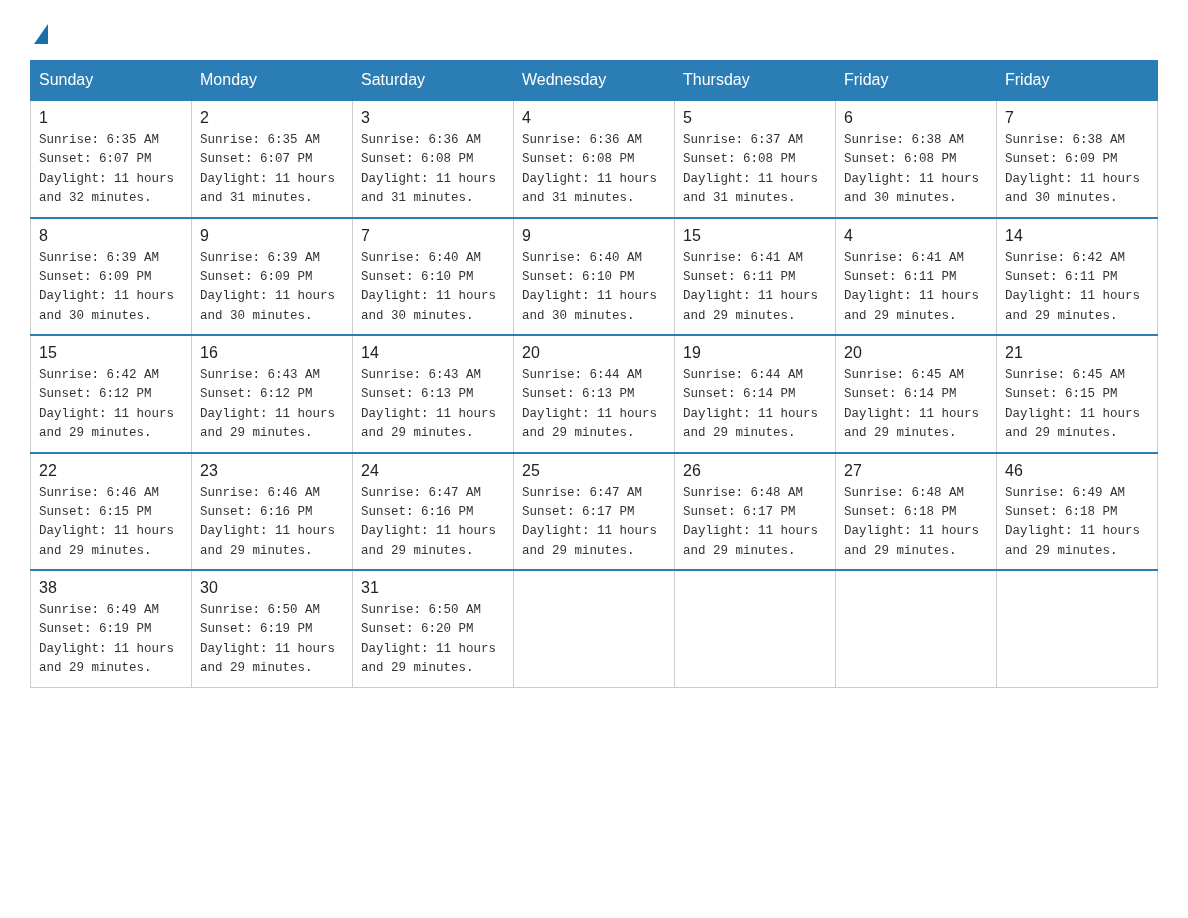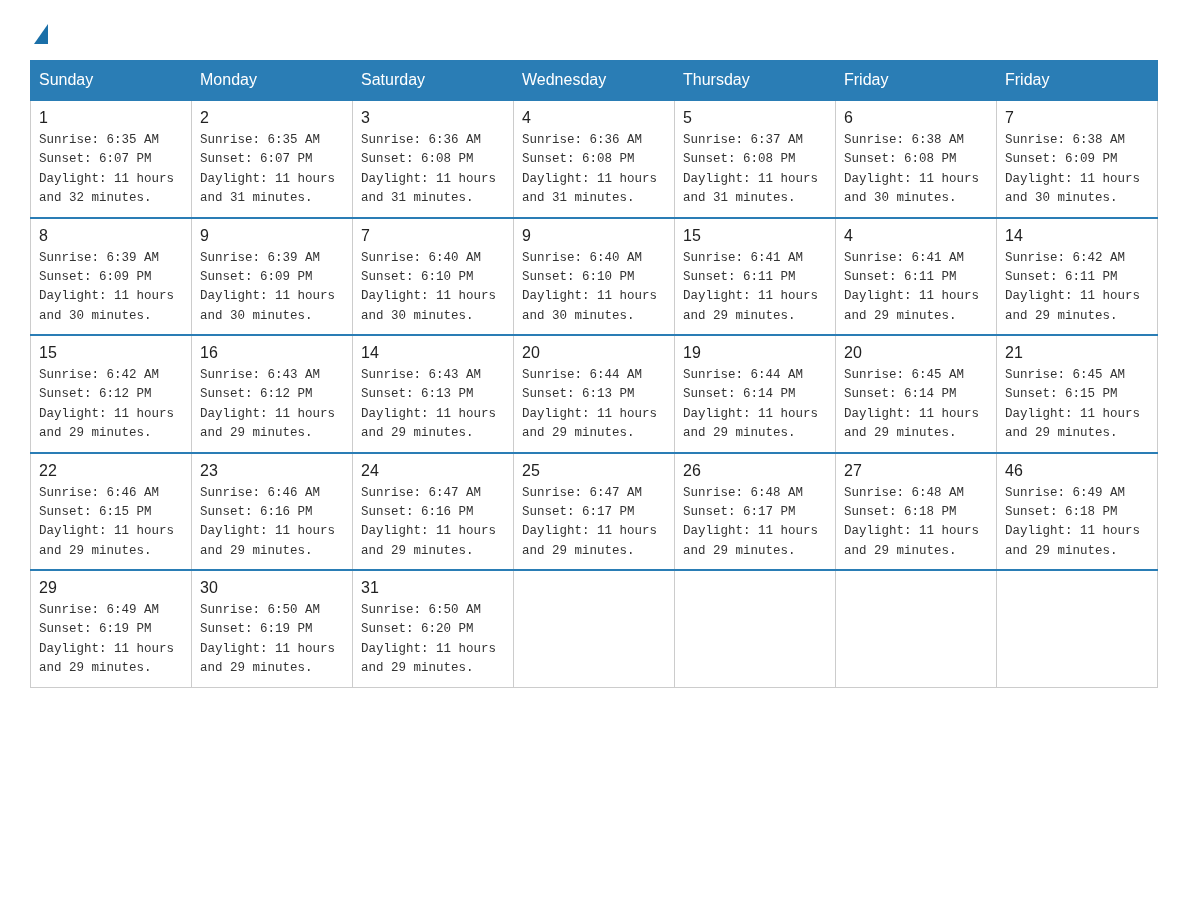--- a/index.html
+++ b/index.html
@@ -246,21 +246,21 @@
           <span class="day-number">27</span>
           <span class="day-info">Sunrise: 6:48 AM<br>Sunset: 6:18 PM<br>Daylight: 11 hours and 29 minutes.</span>
         </td>
         <td>
           <span class="day-number">46</span>
           <span class="day-info">Sunrise: 6:49 AM<br>Sunset: 6:18 PM<br>Daylight: 11 hours and 29 minutes.</span>
         </td>
       </tr>
       <tr>
         <td>
-          <span class="day-number">29</span>
+          <span class="day-number">38</span>
           <span class="day-info">Sunrise: 6:49 AM<br>Sunset: 6:19 PM<br>Daylight: 11 hours and 29 minutes.</span>
         </td>
         <td>
           <span class="day-number">30</span>
           <span class="day-info">Sunrise: 6:50 AM<br>Sunset: 6:19 PM<br>Daylight: 11 hours and 29 minutes.</span>
         </td>
         <td>
           <span class="day-number">31</span>
           <span class="day-info">Sunrise: 6:50 AM<br>Sunset: 6:20 PM<br>Daylight: 11 hours and 29 minutes.</span>
         </td>

